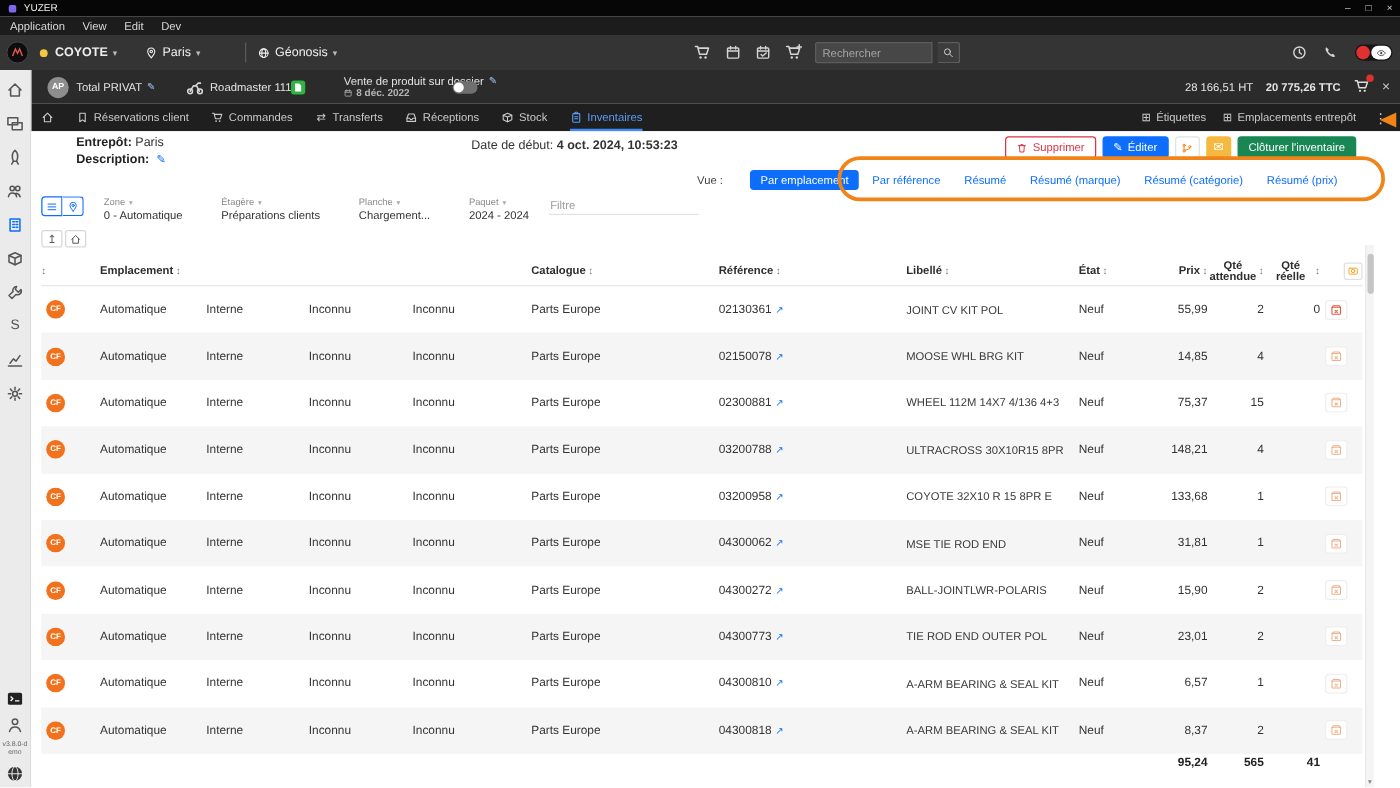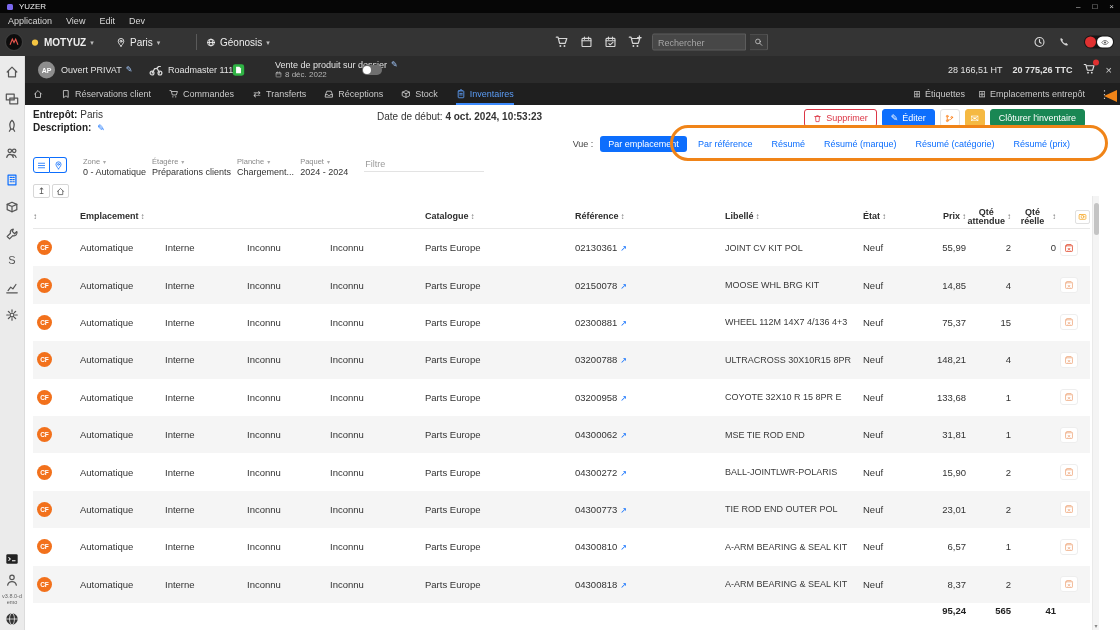--- a/index.html
+++ b/index.html
@@ -27,21 +27,21 @@
   .vt-red { width:11px; height:11px; border-radius:50%; background:#e03131; }
   .vt-white { flex:1; height:11px; border-radius:6px; background:#fff; color:#444; display:flex; align-items:center; justify-content:center; }
   .vt-white .ic { width:8px; height:8px; }
 
   
   .contextbar { position:absolute; top:56px; left:25px; right:0; height:27px; background:#2b2b2b; color:#e3e3e3; font-size:9px; }
   .contextbar > * { position:absolute; top:50%; transform:translateY(-50%); display:flex; align-items:center; gap:4px; white-space:nowrap; }
   .avatar { width:17px; height:17px; border-radius:50%; background:#8d8d8d; color:#fff; font-size:7px; font-weight:bold; display:flex; align-items:center; justify-content:center; cursor:pointer; }
   .mini-edit { color:#9fc3f5; font-size:8px; }
   .ctx-col { flex-direction:column; align-items:flex-start; gap:0 !important; line-height:10px;margin-left:24px; }
-  .ctx-date { color:#b5b5b5; font-size:8px; display:flex; gap:3px; align-items:center; }
+  .ctx-date { color:#b5b5b5; font-size:8px; display:flex; gap:3px; align-items:center;font-weight:bold; }
   .switch { width:20px; height:10px; border-radius:5px; background:#6f6f6f; position:relative; cursor:pointer; }
   .switch .knob { position:absolute; left:1px; top:1px; width:8px; height:8px; border-radius:50%; background:#fff; }
   .ctx-right { right:8px; gap:10px; }
   .ctx-cart { position:relative; color:#ddd; }
   .ctx-cart .dotbadge { position:absolute; top:-3px; right:-3px; width:6px; height:6px; border-radius:50%; background:#e03131; }
   .ctx-close { color:#ccc; font-size:11px; cursor:pointer; }
 
   
   .tabbar { position:absolute; top:83px; left:25px; right:0; height:22px; background:#1f1f1f; display:flex; align-items:stretch; gap:18px; padding:0 8px; font-size:9px; color:#c9c9c9; }
   .tab { display:flex; align-items:center; gap:4px; cursor:pointer; position:relative; white-space:nowrap; }
@@ -56,34 +56,34 @@
   .sidebar { position:absolute; top:56px; left:0; bottom:0; width:25px; background:#ebebeb; border-right:1px solid #dcdcdc; }
   .side-top { display:flex; flex-direction:column; align-items:center; gap:12px; padding-top:8px; }
   .side-item { width:15px; height:15px; color:#555; cursor:pointer; display:flex; align-items:center; justify-content:center; font-size:11px; }
   .side-item.active { color:#0d6efd; }
   .side-bottom { position:absolute; bottom:4px; left:0; right:0; display:flex; flex-direction:column; align-items:center; gap:6px; }
   .side-version { font-size:5.5px; color:#666; text-align:center; line-height:6px; width:22px; word-break:break-all; }
 
   
   .content { position:absolute; top:105px; left:25px; right:0; bottom:0; background:#fff; }
   .content .abs { position:absolute; }
-  .lbl { font-weight:bold; color:#222; }
+  .lbl { font-weight:bold; color:#222;margin-left:28px; }
   .hdr-edit { color:#0d6efd; font-size:9px; cursor:pointer; margin-left:3px; }
   .header-actions { position:absolute; top:4px; right:35px; display:flex; gap:5px; align-items:center; }
   .btn { height:18px; border-radius:3px; font-size:9px; display:inline-flex; align-items:center; gap:4px; padding:0 8px; cursor:pointer; border:1px solid transparent; font-family:inherit; background:#fff; }
   .btn .ic { width:9px; height:9px; }
   .btn-danger-outline { border-color:#dc3545; color:#dc3545; }
   .btn-primary { background:#0d6efd; border-color:#0d6efd; color:#fff; }
   .btn-success { background:#198754; border-color:#198754; color:#fff; }
   .btn-sq { width:20px; padding:0; justify-content:center; border-color:#e2e2e2; }
   .btn-sq.orange { color:#fd7e14; }
   .btn-sq.amber { background:#f5b942; border-color:#f5b942; color:#fff; }
 
   .view-row { position:absolute; top:31px; right:42px; display:flex; align-items:center; gap:3px; font-size:9px; }
-  .view-label { color:#444; margin-right:4px; }
+  .view-label { color:#444; margin-right:19px; }
   .pill { padding:3px 8px; border-radius:3px; color:#0d6efd; cursor:pointer; white-space:nowrap; }
   .pill.active { background:#0d6efd; color:#fff; }
   .annotation-box { position:absolute; left:645px; top:20px; width:438px; height:36px; border:3px solid #f08418; border-radius:18px; pointer-events:none; }
   .annotation-arrow { position:absolute; left:1104px; top:90px; width:0; height:0; border-top:6px solid transparent; border-bottom:6px solid transparent; border-right:13px solid #f08418; }
 
   .filter-row { position:absolute; left:8px; top:52px; display:flex; gap:16px; align-items:flex-start; }
   .btn-group { display:flex; }
   .bg-btn { width:17px; height:16px; border:1px solid #0d6efd; background:#fff; color:#0d6efd; display:flex; align-items:center; justify-content:center; cursor:pointer; }
   .bg-btn:first-child { border-radius:3px 0 0 3px; }
   .bg-btn:last-child { border-radius:0 3px 3px 0; border-left:none; }
@@ -157,21 +157,21 @@
           <path d="M4.5 10.5l2-5 1.5 3 1.5-3 2 5" stroke="#e8554d" stroke-width="1" fill="none"></path>
         </svg>
       </span>
     </div>
   <div class="nav-dd" style="left:30px;">
     <span class="ic" style="width:10px;height:10px;">
         <svg viewBox="0 0 16 16">
           <circle cx="8" cy="8" r="5" fill="#f5c542"></circle>
         </svg>
       </span>
-    <b>MOTYUZ</b>
+    <b>COYOTE</b>
       <span class="caret">▾</span>
   </div>
   <div class="nav-dd" style="left:116px;">
     <span class="ic" style="width:10px;height:10px;">
         <svg viewBox="0 0 16 16" fill="none" stroke="currentColor" stroke-width="1.4" stroke-linecap="round" stroke-linejoin="round">
           <path d="M8 14s-4.5-5-4.5-8a4.5 4.5 0 1 1 9 0c0 3-4.5 8-4.5 8z"></path>
           <circle cx="8" cy="6" r="1.6"></circle>
         </svg>
       </span>
     <span>Paris</span>
@@ -265,21 +265,21 @@
         </span>
     </span>
   </div>
 </div>
 
 <div class="contextbar">
   <div style="left:13px;">
       <span class="avatar">AP</span>
     </div>
   <div style="left:36px;">
-    <span>Ouvert PRIVAT</span>
+    <span>Total PRIVAT</span>
     <span class="mini-edit">✎</span>
   </div>
   <div style="left:124px;">
       <span class="ic" style="width:14px;height:14px;color:#d8d8d8;">
         <svg viewBox="0 0 16 16" fill="none" stroke="currentColor" stroke-width="1.4" stroke-linecap="round" stroke-linejoin="round">
           <circle cx="3.5" cy="11.5" r="2.2"></circle>
           <circle cx="12.5" cy="11.5" r="2.2"></circle>
           <path d="M3.5 11.5l3-5h3l2.5 5M9 6l2-2h2"></path>
         </svg>
       </span>
@@ -581,21 +581,21 @@
         </span>
       <span class="bg-btn">
           <span class="ic">
             <svg viewBox="0 0 16 16" fill="none" stroke="currentColor" stroke-width="1.4" stroke-linecap="round" stroke-linejoin="round">
               <path d="M8 14s-4.5-5-4.5-8a4.5 4.5 0 1 1 9 0c0 3-4.5 8-4.5 8z"></path>
               <circle cx="8" cy="6" r="1.6"></circle>
             </svg>
           </span>
         </span>
     </div>
-    <div id="filters" style="display: flex; gap: 6px; text-align: right;">
+    <div id="filters" style="display: flex; gap: 31px; text-align: right;">
         <div class="filter">
           <div class="f-label">
             <span>Zone</span>
             <span class="caret">▾</span>
           </div>
           <div class="f-value">0 - Automatique</div>
         </div>
         <div class="filter">
           <div class="f-label">
             <span>Étagère</span>

